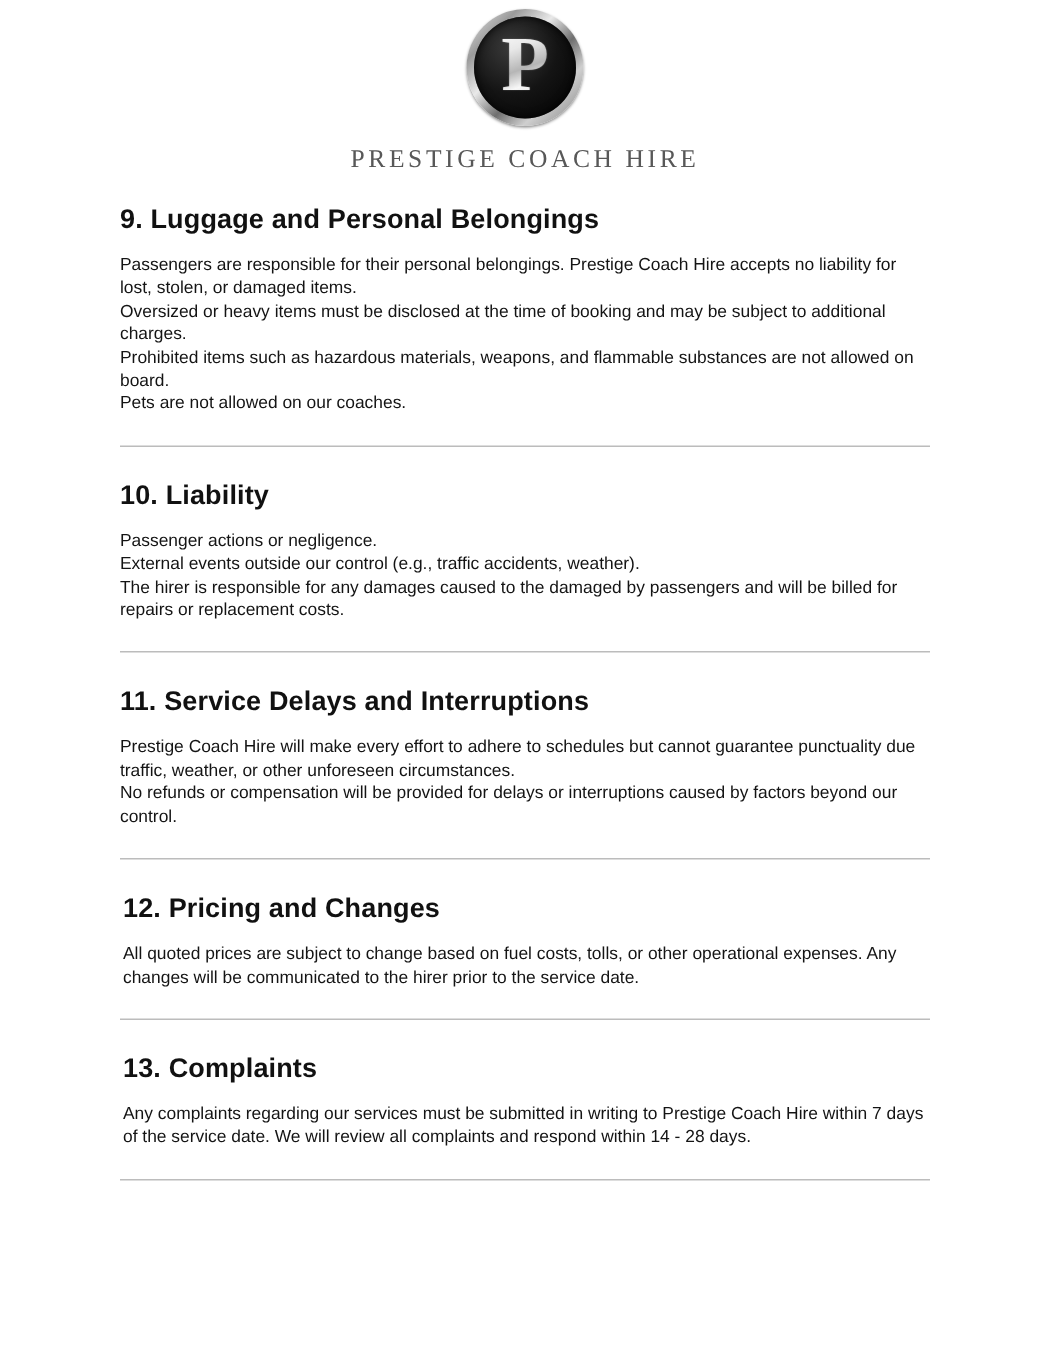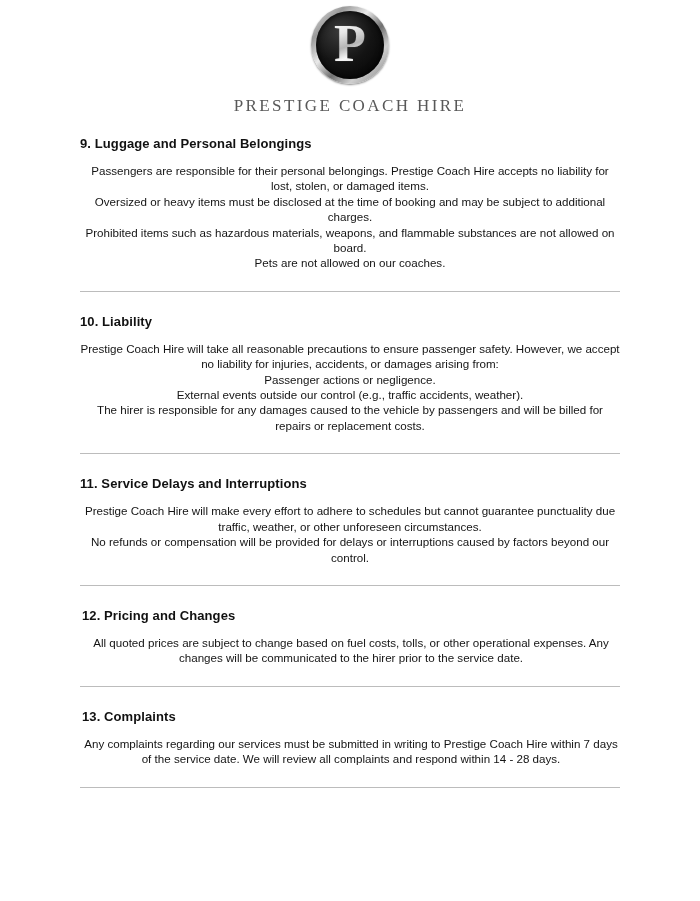--- a/index.html
+++ b/index.html
@@ -72,32 +72,31 @@
   .doc {
     position: absolute;
     left: 80px;
     top: 136px;
     width: 540px;
   }
   .section {
     margin-bottom: 0;
   }
   .section-heading {
-    font-size: 13px;
+    font-size: 18px;
     font-weight: bold;
     color: #111;
     letter-spacing: 0.1px;
     margin: 0 0 12px 0;
   }
   .section-body {
     font-size: 11.6px;
     line-height: 15.4px;
     color: #141414;
     margin: 0;
-    text-align: center;
   }
   .section-body p {
     margin: 0;
   }
   .indented .section-heading,
   .indented .section-body {
     margin-left: 2px;
   }
   .divider {
     height: 1px;
@@ -134,24 +133,23 @@
     </div>
   </div>
 
   <div class="gap-before-rule"></div>
   <hr class="divider">
   <div class="gap-after-rule"></div>
 
   <div class="section">
     <h2 class="section-heading">10. Liability</h2>
     <div class="section-body">
-      <p>Prestige Coach Hire will take all reasonable precautions to ensure passenger safety. However, we accept no liability for injuries, accidents, or damages arising from:</p>
       <p>Passenger actions or negligence.</p>
       <p>External events outside our control (e.g., traffic accidents, weather).</p>
-      <p>The hirer is responsible for any damages caused to the vehicle by passengers and will be billed for repairs or replacement costs.</p>
+      <p>The hirer is responsible for any damages caused to the damaged by passengers and will be billed for repairs or replacement costs.</p>
     </div>
   </div>
 
   <div class="gap-before-rule"></div>
   <hr class="divider">
   <div class="gap-after-rule"></div>
 
   <div class="section">
     <h2 class="section-heading">11. Service Delays and Interruptions</h2>
     <div class="section-body">

